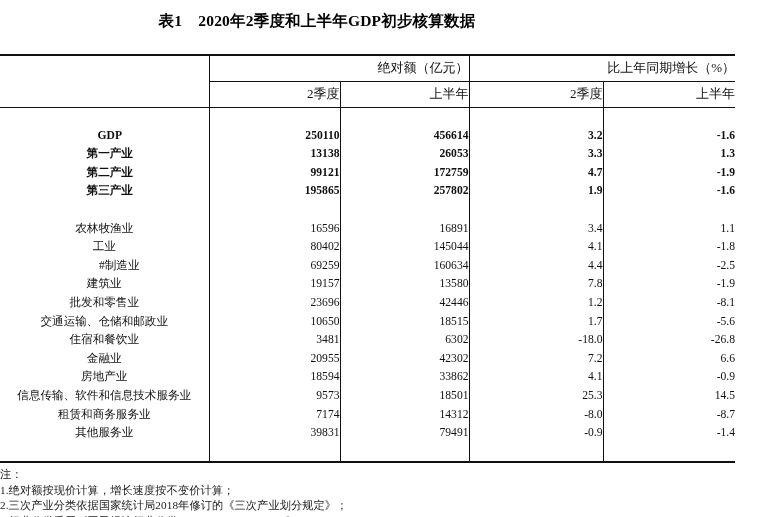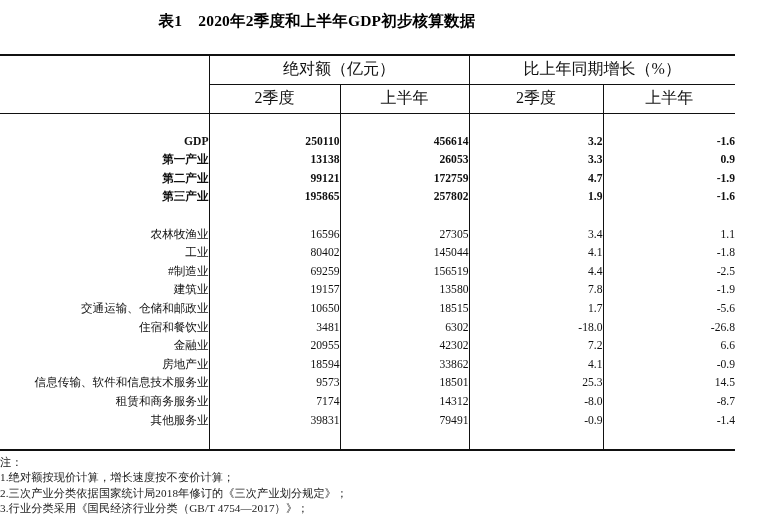--- a/index.html
+++ b/index.html
@@ -49,39 +49,39 @@
     font-size: 11.5px;
   }
   table.gdp col.c-name  { width: 209px; }
   table.gdp col.c-q2a   { width: 131px; }
   table.gdp col.c-h1a   { width: 129px; }
   table.gdp col.c-q2g   { width: 134px; }
   table.gdp col.c-h1g   { width: 132px; }
 
   table.gdp thead th {
     font-weight: normal;
-    font-size: 16px;
+    font-size: 13px;
     padding: 3px 0 4px 0;
-    text-align: center;
+    text-align: right;
     color: #111;
   }
   .bd-top    { border-top: 2.1px solid #111; }
   .bd-bottom { border-bottom: 1.1px solid #111; }
   .bd-thick-bottom { border-bottom: 2.1px solid #111; }
   .vl { border-left: 1.1px solid #111; }
 
   table.gdp tbody td {
     padding: 0;
     height: 18.6px;
     line-height: 18.6px;
     font-size: 11.6px;
     color: #111;
   }
   td.name {
-    text-align: right;
+    text-align: center;
     padding-left: 14px;
     white-space: nowrap;
   }
   td.num {
     text-align: right;
     padding-right: 26px;
     font-variant-numeric: tabular-nums;
   }
   tr.major td {
     font-weight: bold;
@@ -161,21 +161,21 @@
           <td class="num vl">250110</td>
           <td class="num vl">456614</td>
           <td class="num vl">3.2</td>
           <td class="num vl">-1.6</td>
         </tr>
         <tr class="major">
           <td class="name">第一产业</td>
           <td class="num vl">13138</td>
           <td class="num vl">26053</td>
           <td class="num vl">3.3</td>
-          <td class="num vl">0.9</td>
+          <td class="num vl">1.3</td>
         </tr>
         <tr class="major">
           <td class="name">第二产业</td>
           <td class="num vl">99121</td>
           <td class="num vl">172759</td>
           <td class="num vl">4.7</td>
           <td class="num vl">-1.9</td>
         </tr>
         <tr class="major">
           <td class="name">第三产业</td>
@@ -189,44 +189,51 @@
           <td></td>
           <td class="vl"></td>
           <td class="vl"></td>
           <td class="vl"></td>
           <td class="vl"></td>
         </tr>
 
         <tr>
           <td class="name">农林牧渔业</td>
           <td class="num vl">16596</td>
-          <td class="num vl">27305</td>
+          <td class="num vl">16891</td>
           <td class="num vl">3.4</td>
           <td class="num vl">1.1</td>
         </tr>
         <tr>
           <td class="name">工业</td>
           <td class="num vl">80402</td>
           <td class="num vl">145044</td>
           <td class="num vl">4.1</td>
           <td class="num vl">-1.8</td>
         </tr>
         <tr>
           <td class="name indent">#制造业</td>
           <td class="num vl">69259</td>
-          <td class="num vl">156519</td>
+          <td class="num vl">160634</td>
           <td class="num vl">4.4</td>
           <td class="num vl">-2.5</td>
         </tr>
         <tr>
           <td class="name">建筑业</td>
           <td class="num vl">19157</td>
           <td class="num vl">13580</td>
           <td class="num vl">7.8</td>
           <td class="num vl">-1.9</td>
+        </tr>
+        <tr>
+          <td class="name">批发和零售业</td>
+          <td class="num vl">23696</td>
+          <td class="num vl">42446</td>
+          <td class="num vl">1.2</td>
+          <td class="num vl">-8.1</td>
         </tr>
         <tr>
           <td class="name">交通运输、仓储和邮政业</td>
           <td class="num vl">10650</td>
           <td class="num vl">18515</td>
           <td class="num vl">1.7</td>
           <td class="num vl">-5.6</td>
         </tr>
         <tr>
           <td class="name">住宿和餐饮业</td>

